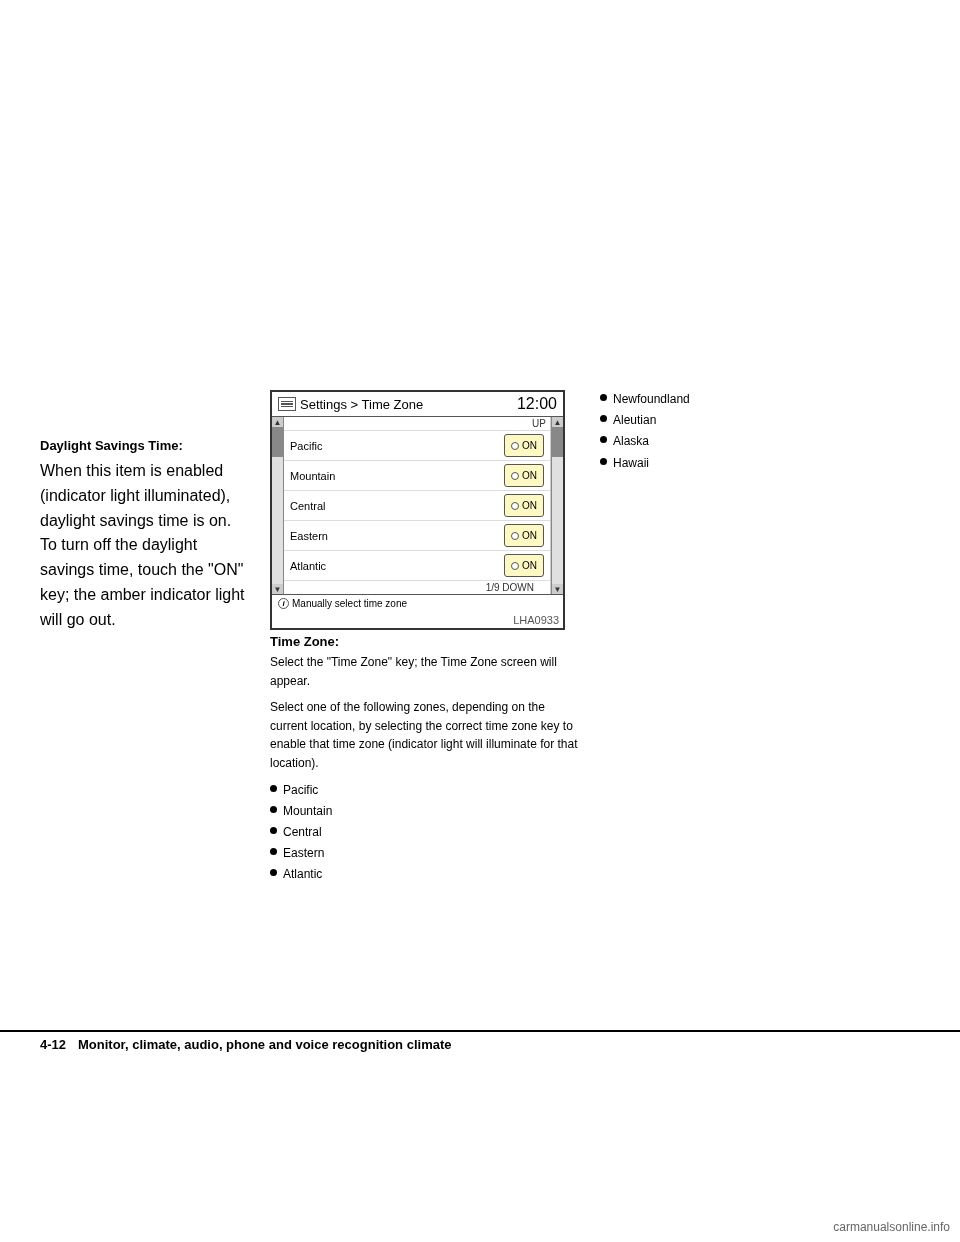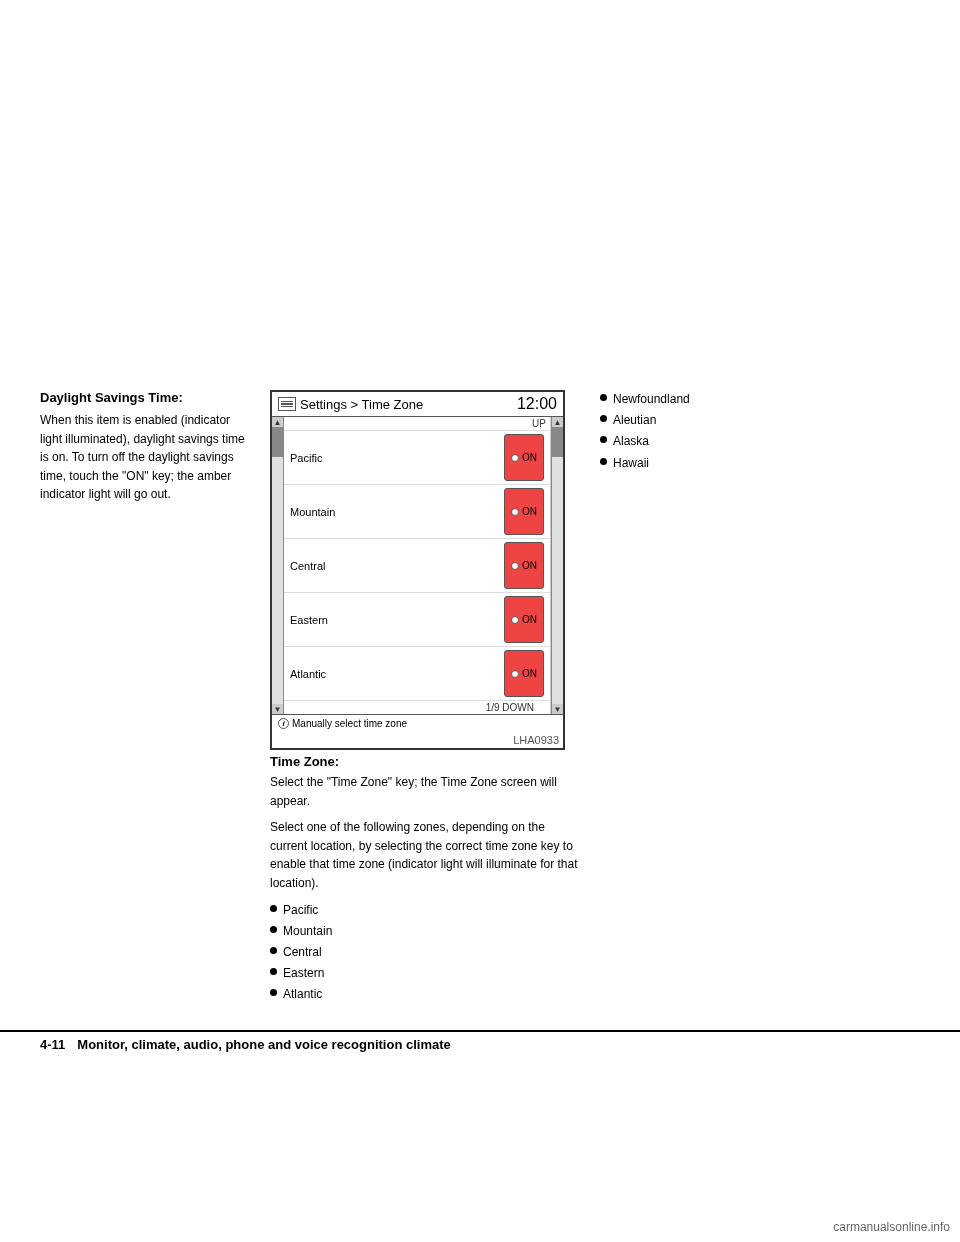--- a/index.html
+++ b/index.html
@@ -24,40 +24,41 @@
 
     .columns {
       display: flex;
       gap: 20px;
       align-items: flex-start;
     }
 
     .col-left {
       width: 210px;
       flex-shrink: 0;
+      margin-top: 48px;
     }
 
     .col-center {
       width: 310px;
       flex-shrink: 0;
     }
 
     .col-right {
       flex: 1;
     }
 
     
     .section-title {
       font-weight: bold;
       font-size: 13px;
       margin-bottom: 6px;
     }
 
     .section-body {
-      font-size: 12px;
+      font-size: 16px;
       line-height: 1.55;
     }
 
     
     .screen-mockup {
       border: 2px solid #333;
       background: #fff;
       width: 295px;
       font-size: 11px;
     }
@@ -162,26 +163,26 @@
       font-size: 11px;
     }
 
     .list-row-label {
       font-size: 11px;
     }
 
     .on-button {
       border: 1.5px solid #555;
       border-radius: 3px;
-      padding: 17px 6px;
+      padding: 5px 6px;
       font-size: 10px;
       display: flex;
       align-items: center;
       gap: 3px;
-      background: #ef4444;
+      background: #fef9c3;
     }
 
     .on-indicator {
       width: 8px;
       height: 8px;
       border-radius: 50%;
       border: 1.5px solid #555;
       background: #fff;
     }
 
@@ -454,17 +455,17 @@
           <div class="bullet-dot"></div>
           <span>Hawaii</span>
         </li>
       </ul>
     </div>
 
   </div>
 </div>
 
 <div class="footer-bar">
-  <span class="footer-page">4-11</span>
+  <span class="footer-page">4-12</span>
   <span class="footer-title">Monitor, climate, audio, phone and voice recognition climate</span>
 </div>
 
 <div class="watermark">carmanualsonline.info</div>
 
 </body></html>

